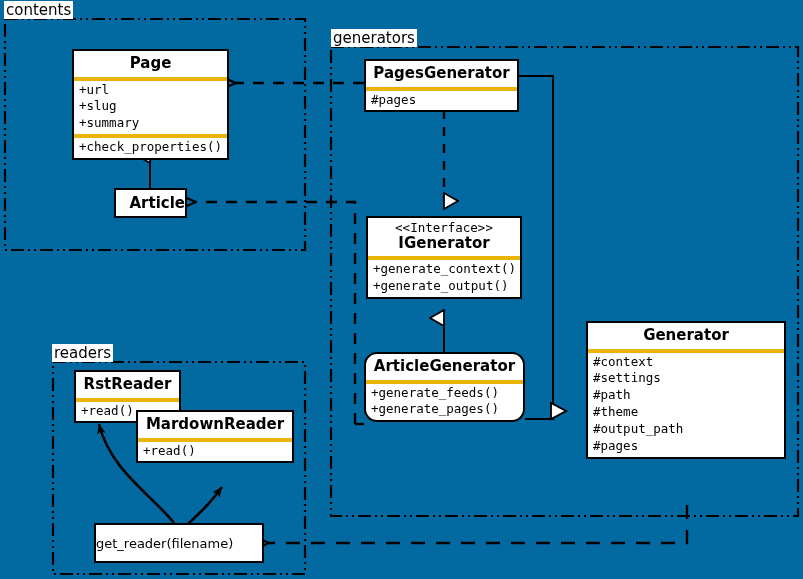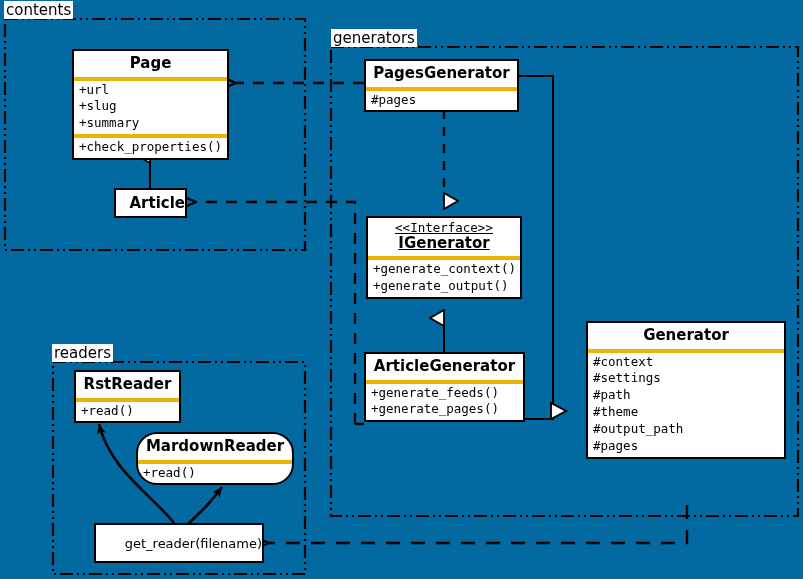--- a/index.html
+++ b/index.html
@@ -69,21 +69,21 @@
     white-space: nowrap;
   }
   .plainbox {
     position: absolute;
     box-sizing: border-box;
     border: 2px solid #000;
     background: #ffffff;
     z-index: 4;
     display: flex;
     align-items: center;
-    justify-content: flex-end;
+    justify-content: flex-start;
   }
   .plainbox .label {
     font-family: "DejaVu Sans", sans-serif;
     font-size: 13px;
     color: #000;
     white-space: nowrap;
   }
   .titleonly {
     display: flex;
     align-items: center;
@@ -187,31 +187,31 @@
   </div>
 
   <div class="umlbox" style="left:364px; top:59px; width:155px;">
     <div class="title">PagesGenerator</div>
     <div class="sect">
       <div class="row">#pages</div>
     </div>
   </div>
 
   <div class="umlbox" style="left:366px; top:216px; width:156px;">
-    <div class="title" style="padding:3px 4px 4px 4px;text-decoration:underline;">
+    <div class="title" style="padding:3px 4px 4px 4px;">
       <div class="stereo">&lt;&lt;Interface&gt;&gt;</div>
       <div>IGenerator</div>
     </div>
     <div class="sect">
       <div class="row">+generate_context()</div>
       <div class="row">+generate_output()</div>
     </div>
   </div>
 
-  <div class="umlbox" style="left:364px; top:352px; width:161px;">
+  <div class="umlbox" style="left:364px; top:352px; width:161px;border-radius:13px;">
     <div class="title">ArticleGenerator</div>
     <div class="sect">
       <div class="row">+generate_feeds()</div>
       <div class="row">+generate_pages()</div>
     </div>
   </div>
 
   <div class="umlbox" style="left:586px; top:321px; width:200px;">
     <div class="title">Generator</div>
     <div class="sect">
@@ -224,21 +224,21 @@
     </div>
   </div>
 
   <div class="umlbox" style="left:74px; top:370px; width:107px;">
     <div class="title">RstReader</div>
     <div class="sect">
       <div class="row">+read()</div>
     </div>
   </div>
 
-  <div class="umlbox" style="left:136px; top:432px; width:158px;border-radius:21px;">
+  <div class="umlbox" style="left:136px; top:410px; width:158px;">
     <div class="title">MardownReader</div>
     <div class="sect">
       <div class="row">+read()</div>
     </div>
   </div>
 
   <div class="plainbox" style="left:94px; top:523px; width:170px; height:40px;">
     <div class="label">get_reader(filename)</div>
   </div>
 

